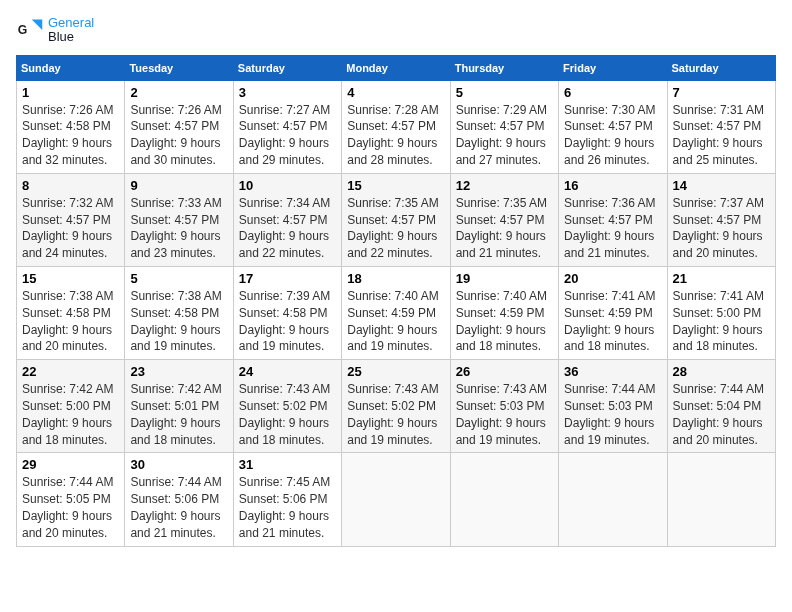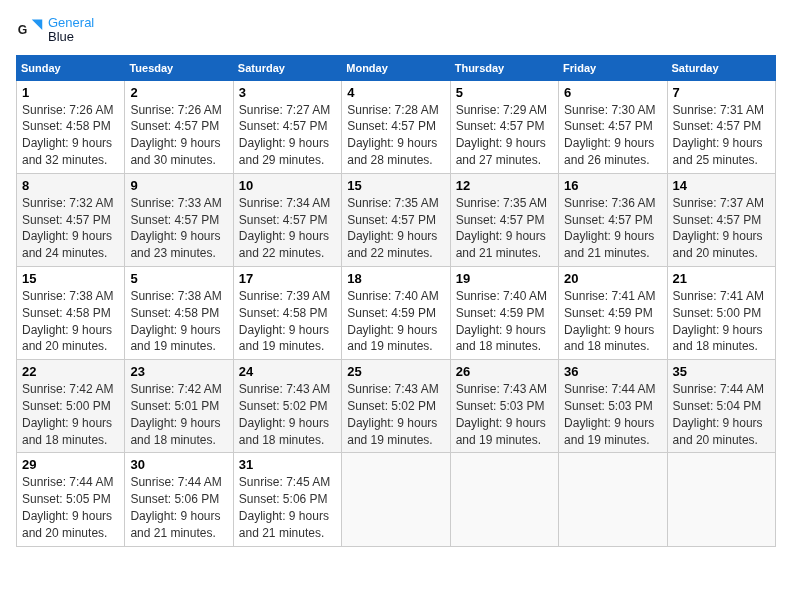--- a/index.html
+++ b/index.html
@@ -336,21 +336,21 @@
         </td>
         <td>
           <span class="day-num">36</span>
           <div class="day-info">
             Sunrise: 7:44 AM<br>
             Sunset: 5:03 PM<br>
             Daylight: 9 hours and 19 minutes.
           </div>
         </td>
         <td>
-          <span class="day-num">35</span>
+          <span class="day-num">28</span>
           <div class="day-info">
             Sunrise: 7:44 AM<br>
             Sunset: 5:04 PM<br>
             Daylight: 9 hours and 20 minutes.
           </div>
         </td>
       </tr>
       <tr>
         <td>
           <span class="day-num">29</span>

